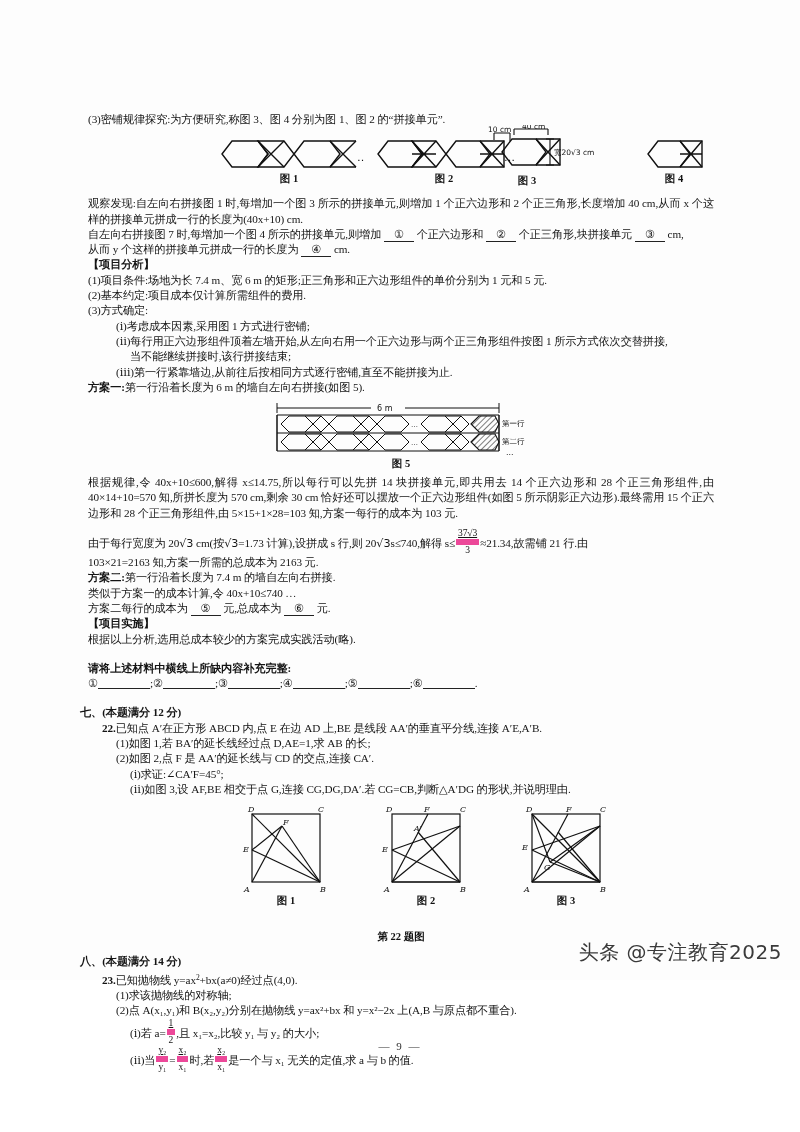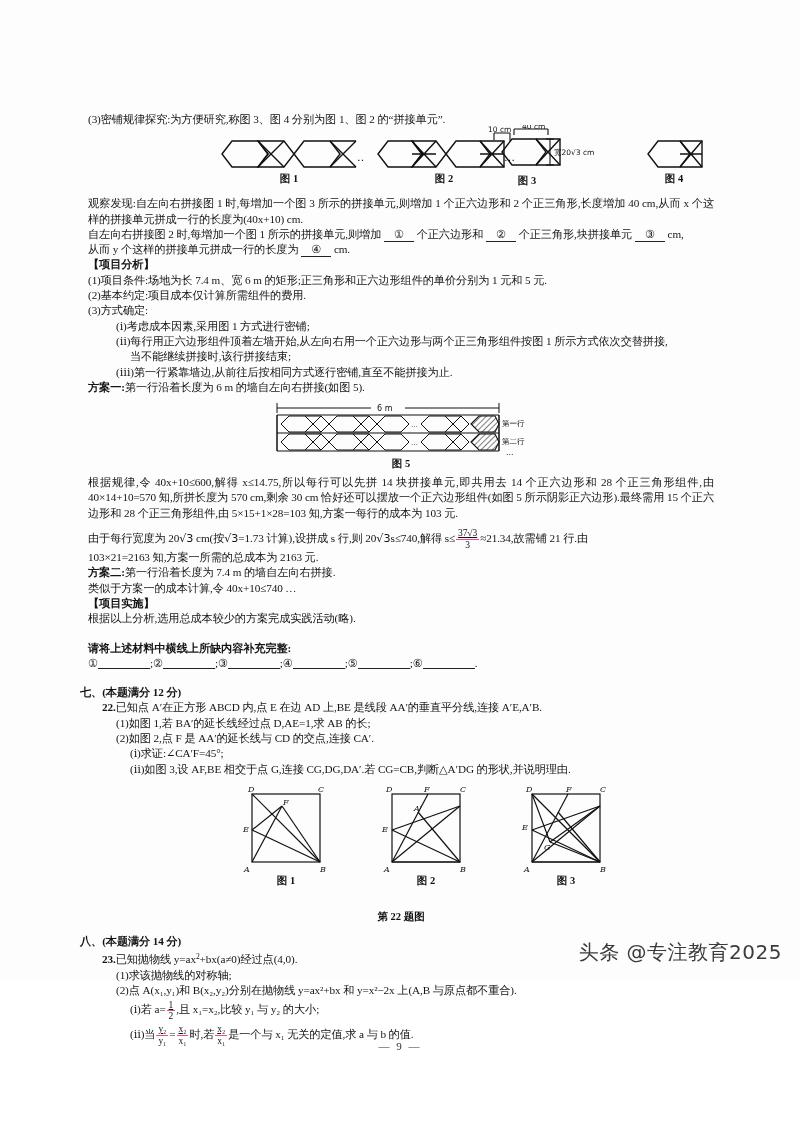--- a/index.html
+++ b/index.html
@@ -58,21 +58,21 @@
     vertical-align: -2px;
   }
   .frac {
     display: inline-block;
     vertical-align: -6px;
     text-align: center;
     font-size: 9.5px;
     line-height: 10.5px;
     margin: 0 1px;
   }
-  .frac .num { display: block; border-bottom: 1px solid #ec4899; padding: 0 2px; text-decoration: underline; }
+  .frac .num { display: block; border-bottom: 6px solid #ec4899; padding: 0 2px; text-decoration: underline; }
   .frac .den { display: block; padding: 0 2px; }
   .sup { font-size: 7.6px; vertical-align: 4px; }
   .rad { font-family: "DejaVu Sans", sans-serif; }
 
   
   .figrow {
     position: relative;
     height: 58px;
     margin-top: 4px;
   }
@@ -181,21 +181,21 @@
         </svg>
         <div class="figcap" style="width:60px;">图 4</div>
       </div>
     </div>
 
     <div class="gap7"></div>
 
     <div class="ln">观察发现:自左向右拼接图 1 时,每增加一个图 3 所示的拼接单元,则增加 1 个正六边形和 2 个正三角形,长度增加 40 cm,从而 x 个这样的拼接单元拼成一行的长度为(40x+10) cm.</div>
 
     <div class="ln">
-      <span>自左向右拼接图 2 时,每增加一个图 1 所示的拼接单元,则增加</span>
+      <span>自左向右拼接图 7 时,每增加一个图 4 所示的拼接单元,则增加</span>
       <span class="blank">①</span>
       <span>个正六边形和</span>
       <span class="blank">②</span>
       <span>个正三角形,块拼接单元</span>
       <span class="blank">③</span>
       <span>cm,</span>
     </div>
 
     <div class="ln">
       <span>从而 y 个这样的拼接单元拼成一行的长度为</span>
@@ -284,20 +284,27 @@
     <div class="gap7"></div>
     <div class="ln">
       <span>由于每行宽度为 20</span><span class="rad">√3</span><span> cm(按</span><span class="rad">√3</span><span>=1.73 计算),设拼成 s 行,则 20</span><span class="rad">√3</span><span>s≤740,解得 s≤</span><span class="frac"><span class="num">37√3</span><span class="den">3</span></span><span>≈21.34,故需铺 21 行.由</span>
     </div>
     <div class="ln">103×21=2163 知,方案一所需的总成本为 2163 元.</div>
 
     <div class="ln">
       <span class="b">方案二:</span><span>第一行沿着长度为 7.4 m 的墙自左向右拼接.</span>
     </div>
     <div class="ln">类似于方案一的成本计算,令 40x+10≤740 …</div>
+    <div class="ln">
+      <span>方案二每行的成本为</span>
+      <span class="blank">⑤</span>
+      <span>元,总成本为</span>
+      <span class="blank">⑥</span>
+      <span>元.</span>
+    </div>
 
     <div class="ln b">【项目实施】</div>
     <div class="ln">根据以上分析,选用总成本较少的方案完成实践活动(略).</div>
 
     <div class="gap14"></div>
     <div class="ln b">请将上述材料中横线上所缺内容补充完整:</div>
     <div class="ln">
       <span>①</span><span class="blankwide"></span>;<span>②</span><span class="blankwide"></span>;<span>③</span><span class="blankwide"></span>;<span>④</span><span class="blankwide"></span>;<span>⑤</span><span class="blankwide"></span>;<span>⑥</span><span class="blankwide"></span>.
     </div>
 

